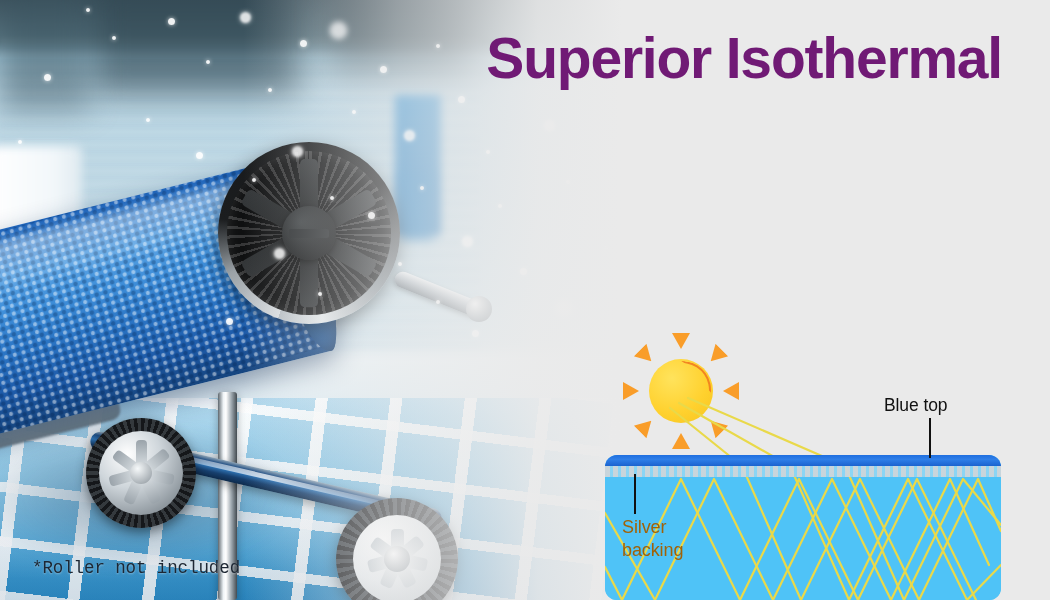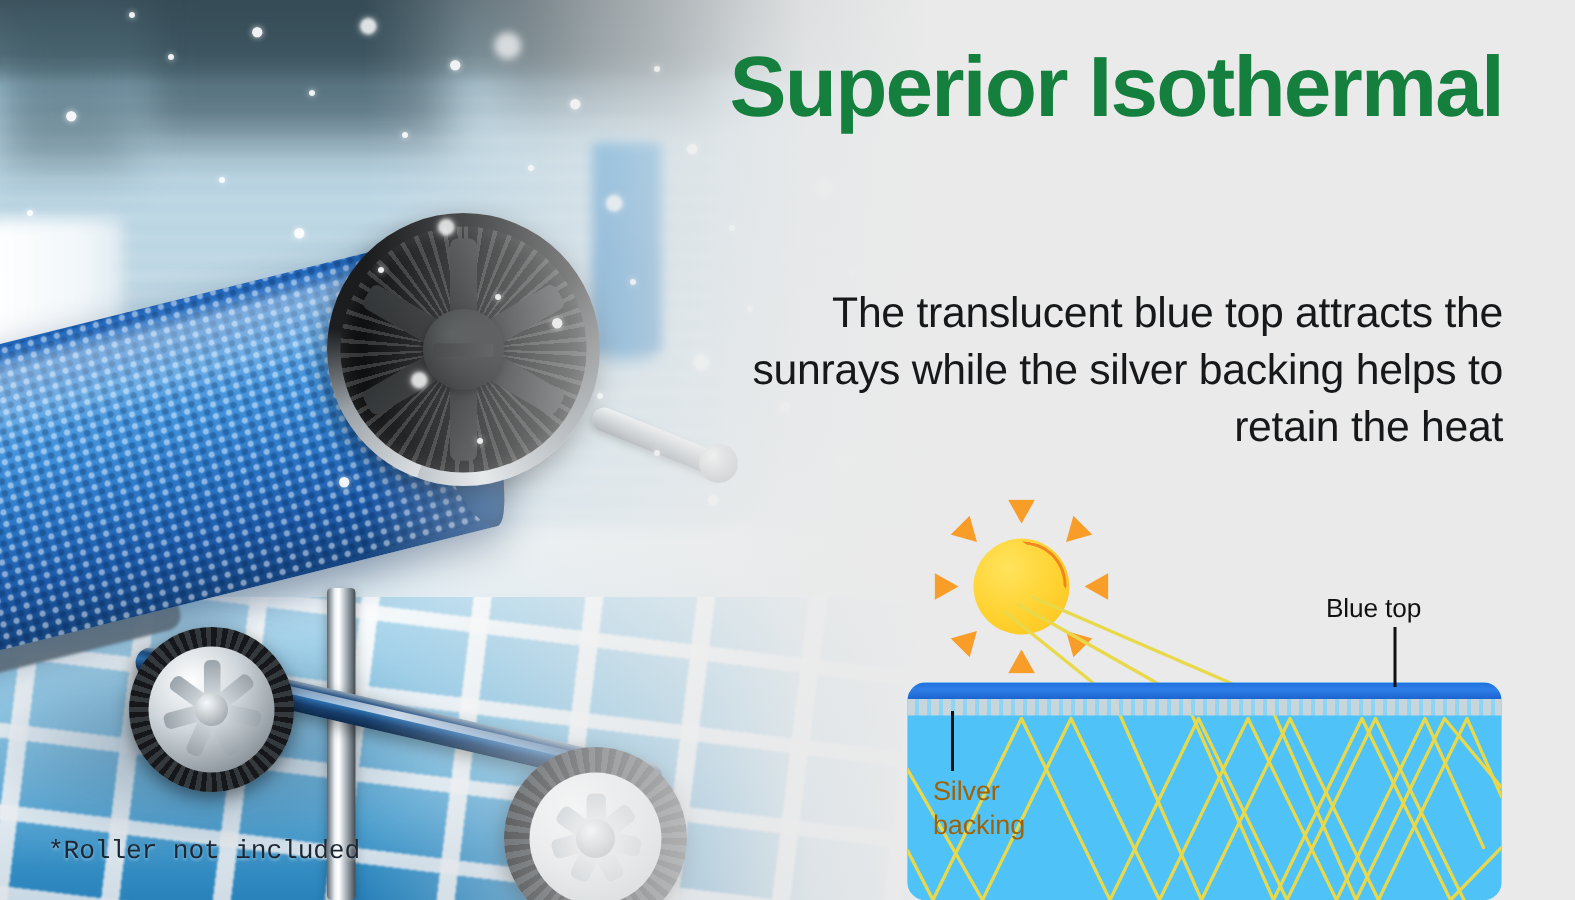--- a/index.html
+++ b/index.html
@@ -326,21 +326,21 @@
     width:595px; height:600px;
   }
   .title {
     position:absolute; right:48px; top:26px;
     width:545px;
     text-align:right;
     font-size:57px;
     line-height:64px;
     font-weight:bold;
     letter-spacing:-1.2px;
-    color:#15803d;
+    color:#701a75;
   }
   .subtitle {
     position:absolute; right:48px; top:190px;
     width:520px;
     text-align:right;
     font-size:28.5px;
     line-height:38px;
     font-weight:normal;
     letter-spacing:-0.2px;
     color:#17181a;
@@ -554,21 +554,20 @@
     </div>
 
     <div class="fade-right"></div>
     <div class="fade-top"></div>
   </div>
 
   <div class="content">
     <h1 class="title">
       <span>Superior Isothermal</span><br>
     </h1>
-    <p class="subtitle">The translucent blue top attracts the sunrays while the silver backing helps to retain the heat</p>
   </div>
 
   <div class="sun" style="left:623px; top:333px;">
     <div class="ray" style="transform:rotate(0deg)"></div>
     <div class="ray" style="transform:rotate(45deg)"></div>
     <div class="ray" style="transform:rotate(90deg)"></div>
     <div class="ray" style="transform:rotate(135deg)"></div>
     <div class="ray" style="transform:rotate(180deg)"></div>
     <div class="ray" style="transform:rotate(225deg)"></div>
     <div class="ray" style="transform:rotate(270deg)"></div>

